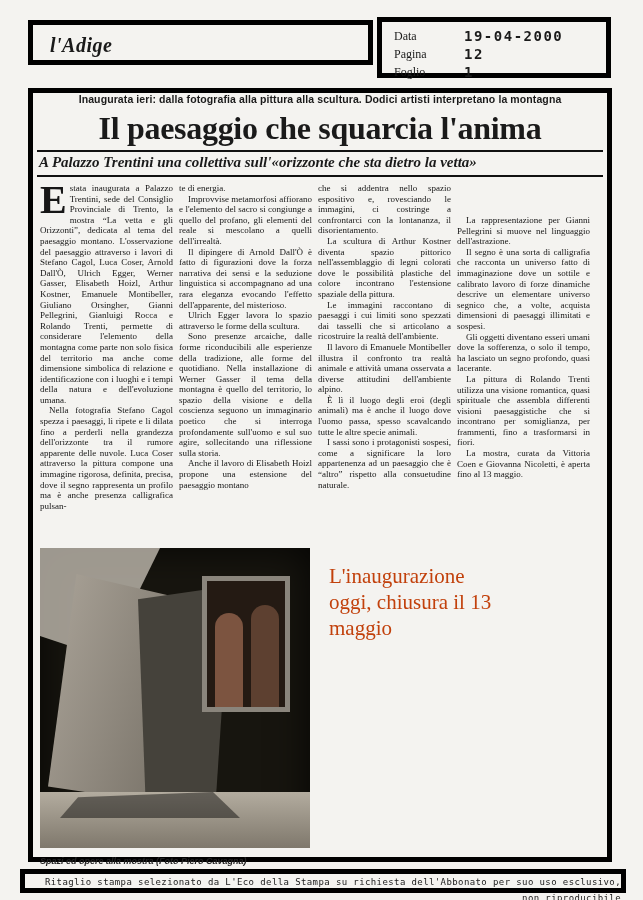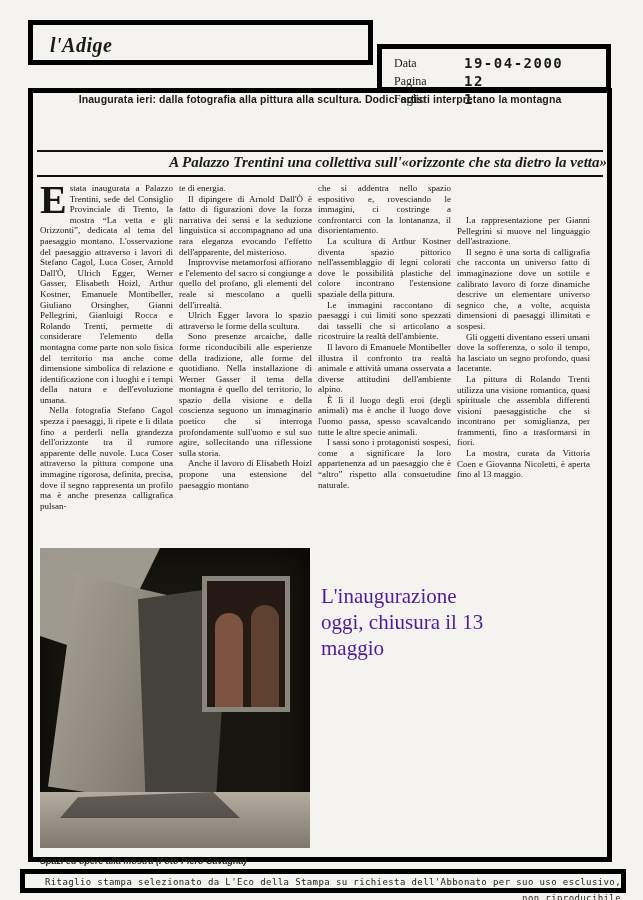--- a/index.html
+++ b/index.html
@@ -8,33 +8,33 @@
     position:relative; width:643px; height:900px; margin:0 auto;
     background:#f4f3f0; overflow:hidden;
     font-family:"Liberation Serif", serif; color:#1a1a1a;
   }
   .abs { position:absolute; }
   .bordered { border:5px solid #000000; }
 
   
   .logo-box { left:28px; top:20px; width:345px; height:45px; }
   .logo { padding:9px 0 0 17px; font:italic 700 20px "Liberation Serif", serif; letter-spacing:.5px; }
-  .meta-box { left:377px; top:17px; width:234px; height:48px; padding:5px 10px 0 12px;margin-top:27px; }
+  .meta-box { left:377px; top:17px; width:234px; height:61px; padding:5px 10px 0 12px; }
   .meta-row { display:flex; height:18px; align-items:center; }
   .meta-label { width:70px; font:400 12px "Liberation Serif", serif; }
   .meta-value { font:700 14px "DejaVu Sans Mono", monospace; letter-spacing:1.5px; }
 
   
   .article-frame { left:28px; top:88px; width:584px; height:774px; }
   .kicker { top:0; left:0; right:0; text-align:center; font:700 10.5px "Liberation Sans", sans-serif; letter-spacing:.1px; }
   .headline { top:17px; left:0; right:0; text-align:center; font:700 32px/36px "Liberation Serif", serif; letter-spacing:-.3px; }
   .rule { left:4px; right:4px; height:2px; background:#111; }
   .rule-1 { top:57px; }
   .rule-2 { top:82px; }
-  .subhead { top:61px; left:6px; right:0; text-align:right; font:italic 700 15px "Liberation Serif", serif; }
+  .subhead { top:61px; left:6px; right:0; text-align:left; font:italic 700 15px "Liberation Serif", serif; }
 
   
   .col { top:90px; width:133px; text-align:justify; font:400 9px/10.6px "Liberation Serif", serif; color:#161616; }
   .col p { text-indent:9px; }
   .col p.noindent { text-indent:0; }
   .col-1 { left:7px; } .col-2 { left:146px; } .col-3 { left:285px; } .col-4 { left:424px;margin-top:32px; }
   .dropcap { float:left; font:700 40px/32px "Liberation Serif", serif; padding:1px 3px 0 0; }
 
   
   .photo { left:7px; top:455px; width:270px; height:300px; background:#17150f; overflow:hidden;
@@ -51,21 +51,21 @@
   .ph-arch-a { position:absolute; left:8px; top:32px; width:28px; height:94px;
            border-radius:14px 14px 0 0; background:#7c5440; }
   .ph-arch-b { position:absolute; left:44px; top:24px; width:28px; height:102px;
            border-radius:14px 14px 0 0; background:#5d4030; }
   .ph-floor { left:0; bottom:0; width:100%; height:56px;
            background:linear-gradient(#b3ac9f,#7f786c); }
   .ph-shadow { left:20px; bottom:30px; width:180px; height:26px; background:rgba(0,0,0,.45);
            clip-path:polygon(0 100%, 100% 100%, 85% 0, 10% 20%); }
 
   .photo-caption { left:7px; top:763px; width:300px; font:italic 700 9px "Liberation Sans", sans-serif; color:#222; }
-  .pull-quote { left:288px; top:470px; width:165px; font:400 21px/26px "Liberation Serif", serif; color:#4c1d95;margin-top:20px; }
+  .pull-quote { left:296px; top:470px; width:165px; font:400 21px/26px "Liberation Serif", serif; color:#c2410c; }
 
   
   .footer-strip { left:20px; top:869px; width:606px; height:24px; text-align:right;
            font:400 9px/16px "DejaVu Sans Mono", monospace; letter-spacing:.4px; }
 </style>
 </head>
 <body>
 
 <div class="page">
 
@@ -84,33 +84,34 @@
     </div>
     <div class="meta-row">
       <span class="meta-label">Foglio</span>
       <span class="meta-value">1</span>
     </div>
   </div>
 
   <div class="abs bordered article-frame">
 
     <div class="abs kicker">Inaugurata ieri: dalla fotografia alla pittura alla scultura. Dodici artisti interpretano la montagna</div>
+    <h1 class="abs headline">Il paesaggio che squarcia l'anima</h1>
     <div class="abs rule rule-1"></div>
     <div class="abs subhead">A Palazzo Trentini una collettiva sull'«orizzonte che sta dietro la vetta»</div>
     <div class="abs rule rule-2"></div>
 
     <div class="abs col col-1">
       <p class="noindent"><span class="dropcap">E</span><span>stata inaugurata a Palazzo Trentini, sede del Consiglio Provinciale di Trento, la mostra “La vetta e gli Orizzonti”, dedicata al tema del paesaggio montano. L'osservazione del paesaggio attraverso i lavori di Stefano Cagol, Luca Coser, Arnold Dall'Ò, Ulrich Egger, Werner Gasser, Elisabeth Hoizl, Arthur Kostner, Emanuele Montibeller, Giuliano Orsingher, Gianni Pellegrini, Gianluigi Rocca e Rolando Trenti, permette di considerare l'elemento della montagna come parte non solo fisica del territorio ma anche come dimensione simbolica di relazione e identificazione con i luoghi e i tempi della natura e dell'evoluzione umana.</span></p>
       <p>Nella fotografia Stefano Cagol spezza i paesaggi, li ripete e li dilata fino a perderli nella grandezza dell'orizzonte tra il rumore apparente delle nuvole. Luca Coser attraverso la pittura compone una immagine rigorosa, definita, precisa, dove il segno rappresenta un profilo ma è anche presenza calligrafica pulsan-</p>
     </div>
 
     <div class="abs col col-2">
       <p class="noindent">te di energia.</p>
+      <p>Improvvise metamorfosi affiorano e l'elemento del sacro si congiunge a quello del profano, gli elementi del reale si mescolano a quelli dell'irrealtà.</p>
       <p>Il dipingere di Arnold Dall'Ò è fatto di figurazioni dove la forza narrativa dei sensi e la seduzione linguistica si accompagnano ad una rara eleganza evocando l'effetto dell'apparente, del misterioso.</p>
-      <p>Improvvise metamorfosi affiorano e l'elemento del sacro si congiunge a quello del profano, gli elementi del reale si mescolano a quelli dell'irrealtà.</p>
       <p>Ulrich Egger lavora lo spazio attraverso le forme della scultura.</p>
       <p>Sono presenze arcaiche, dalle forme riconducibili alle esperienze della tradizione, alle forme del quotidiano. Nella installazione di Werner Gasser il tema della montagna è quello del territorio, lo spazio della visione e della coscienza seguono un immaginario poetico che si interroga profondamente sull'uomo e sul suo agire, sollecitando una riflessione sulla storia.</p>
       <p>Anche il lavoro di Elisabeth Hoizl propone una estensione del paesaggio montano</p>
     </div>
 
     <div class="abs col col-3">
       <p class="noindent">che si addentra nello spazio espositivo e, rovesciando le immagini, ci costringe a confrontarci con la lontananza, il disorientamento.</p>
       <p>La scultura di Arthur Kostner diventa spazio pittorico nell'assemblaggio di legni colorati dove le possibilità plastiche del colore incontrano l'estensione spaziale della pittura.</p>
       <p>Le immagini raccontano di paesaggi i cui limiti sono spezzati dai tasselli che si articolano a ricostruire la realtà dell'ambiente.</p>
       <p>Il lavoro di Emanuele Montibeller illustra il confronto tra realtà animale e attività umana osservata a diverse attitudini dell'ambiente alpino.</p>

